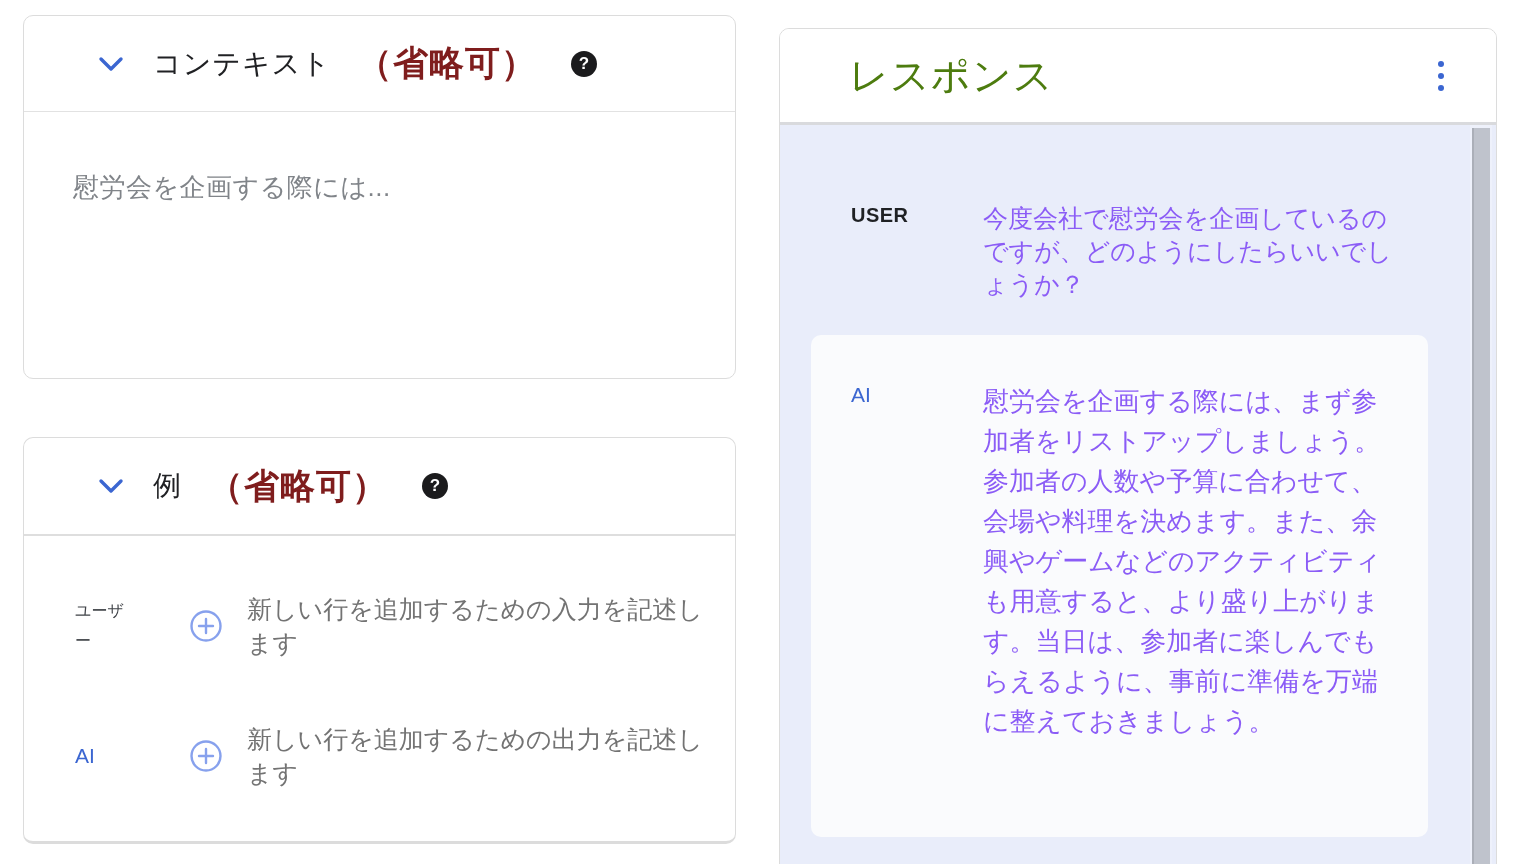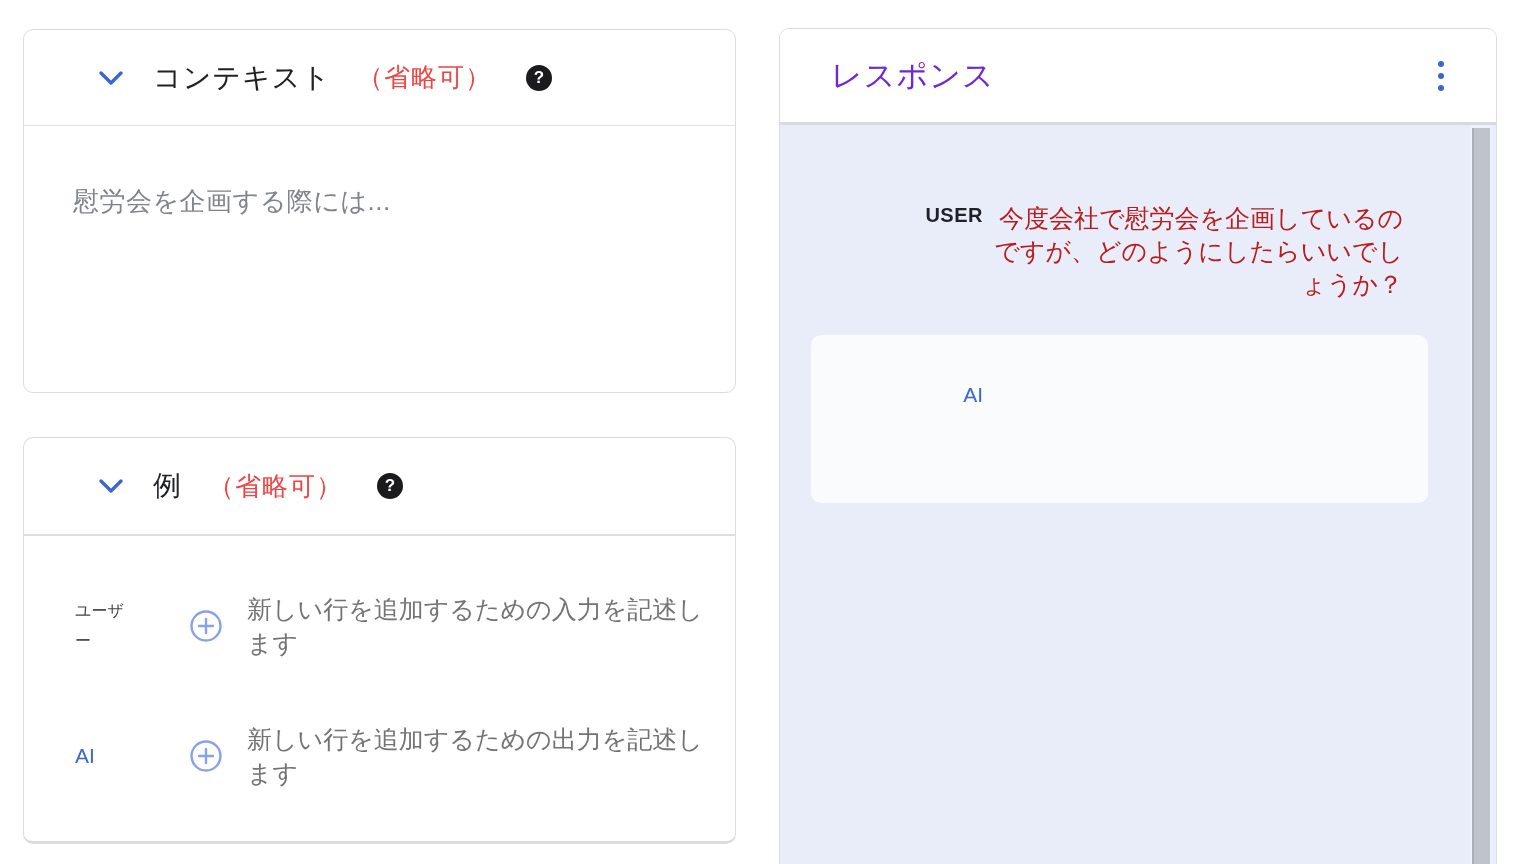--- a/index.html
+++ b/index.html
@@ -3,25 +3,25 @@
 <meta charset="utf-8">
 <style>
   * { margin:0; padding:0; box-sizing:border-box; }
   html,body { background:#ffffff; }
   body { font-family:"Liberation Sans","DejaVu Sans",sans-serif; color:#202124; }
   .canvas { position:relative; width:1526px; height:864px; overflow:hidden; background:#ffffff; }
 
   .panel { position:absolute; background:#ffffff; border:1px solid #dcdcdc; border-radius:10px; }
 
   
-  .panel-context { left:23px; top:29px; width:713px; height:364px; }
+  .panel-context { left:23px; top:15px; width:713px; height:364px; }
   .collapse-header { display:flex; align-items:center; height:96px; padding-left:74px; }
   .chev { width:26px; height:18px; flex:0 0 auto; cursor:pointer; }
   .collapse-title { font-size:28px; color:#202124; margin-left:29px; letter-spacing:1px; }
-  .optional { font-size:26px; color:#ef4444; margin-left:26px; letter-spacing:1px; }
+  .optional { font-size:35px; color:#7f1d1d; margin-left:26px; letter-spacing:1px;font-weight:bold; }
   .help-icon { width:26px; height:26px; margin-left:34px; border-radius:50%; background:#1b1b1d;
                color:#ffffff; font-size:17px; font-weight:700; display:flex; align-items:center;
                justify-content:center; cursor:pointer; }
   .panel-context .collapse-header { border-bottom:1px solid #e2e2e2; }
   .context-body { padding:58px 40px 0 49px; }
   .placeholder-text { font-size:26px; color:#808489; letter-spacing:0.5px; cursor:text; }
 
   
   .panel-examples { left:23px; top:437px; width:713px; height:407px; border-bottom-width:3px; }
   .examples-body { border-top:2px solid #dedede; height:306px; padding:56px 30px 0 51px; }
@@ -29,29 +29,29 @@
   .role-label { width:62px; font-size:16px; line-height:30px; color:#3f4247; flex:0 0 auto; }
   .role-label.blue { color:#3b66d1; font-weight:500; font-size:21px; }
   .plus-btn { width:34px; height:34px; margin-left:52px; margin-right:24px; flex:0 0 auto; cursor:pointer; }
   .row-desc { font-size:25px; line-height:34px; color:#737373; width:490px; white-space:pre-line; cursor:text; }
 
   
   .panel-response { left:779px; top:28px; width:718px; height:860px; border-radius:10px 10px 0 0; overflow:hidden; }
   .response-header { display:flex; align-items:center; justify-content:space-between;
                      height:96px; padding:0 48px 0 51px; background:#ffffff;
                      border-bottom:3px solid #d9dadd; }
-  .response-title { font-size:31px; color:#6d28d9; letter-spacing:1px; }
+  .response-title { font-size:39px; color:#4d7c0f; letter-spacing:1px;margin-left:18px; }
   .kebab { display:flex; flex-direction:column; gap:6px; padding:4px; cursor:pointer; }
   .kebab i { width:6px; height:6px; border-radius:50%; background:#3b66d1; }
   .response-content { position:relative; height:761px; background:#e9edfa; padding:77px 48px 0 31px; }
-  .msg-row { display:flex; align-items:flex-start; padding-left:40px;text-align:right; }
+  .msg-row { display:flex; align-items:flex-start; padding-left:40px; }
   .msg-role { width:132px; flex:0 0 auto; padding-top:2px; }
   .msg-role.user { font-size:20px; font-weight:700; color:#1f2124; letter-spacing:0.5px; }
   .msg-role.ai { font-size:21px; font-weight:500; color:#3b66d1; }
-  .msg-text { white-space:pre-line; color:#b91c1c; }
+  .msg-text { white-space:pre-line; color:#8b5cf6; }
   .user-text { font-size:25px; line-height:33px; width:420px; }
   .ai-text { font-size:26px; line-height:40px; width:410px; }
   .ai-card { margin-top:34px; width:617px; background:#fafbfd; border-radius:10px;
              padding:46px 0 96px 0; }
   .scrollbar-track { position:absolute; top:0; right:4px; width:22px; height:761px; background:#eef1fb; }
   .scrollbar-thumb { position:absolute; top:3px; left:2px; width:18px; height:758px;
                      background:#bfc3cc; border-left:2px solid #abafb8; cursor:grab; }
 </style>
 </head>
 <body>
@@ -122,20 +122,29 @@
       <div class="msg-row">
         <span class="msg-role user">USER</span>
         <span class="msg-text user-text">今度会社で慰労会を企画しているの
 ですが、どのようにしたらいいでし
 ょうか？</span>
       </div>
 
       <div class="ai-card">
         <div class="msg-row">
           <span class="msg-role ai">AI</span>
+          <span class="msg-text ai-text">慰労会を企画する際には、まず参
+加者をリストアップしましょう。
+参加者の人数や予算に合わせて、
+会場や料理を決めます。また、余
+興やゲームなどのアクティビティ
+も用意すると、より盛り上がりま
+す。当日は、参加者に楽しんでも
+らえるように、事前に準備を万端
+に整えておきましょう。</span>
         </div>
       </div>
 
       <div class="scrollbar-track">
         <div class="scrollbar-thumb"></div>
       </div>
 
     </div>
   </section>
 

